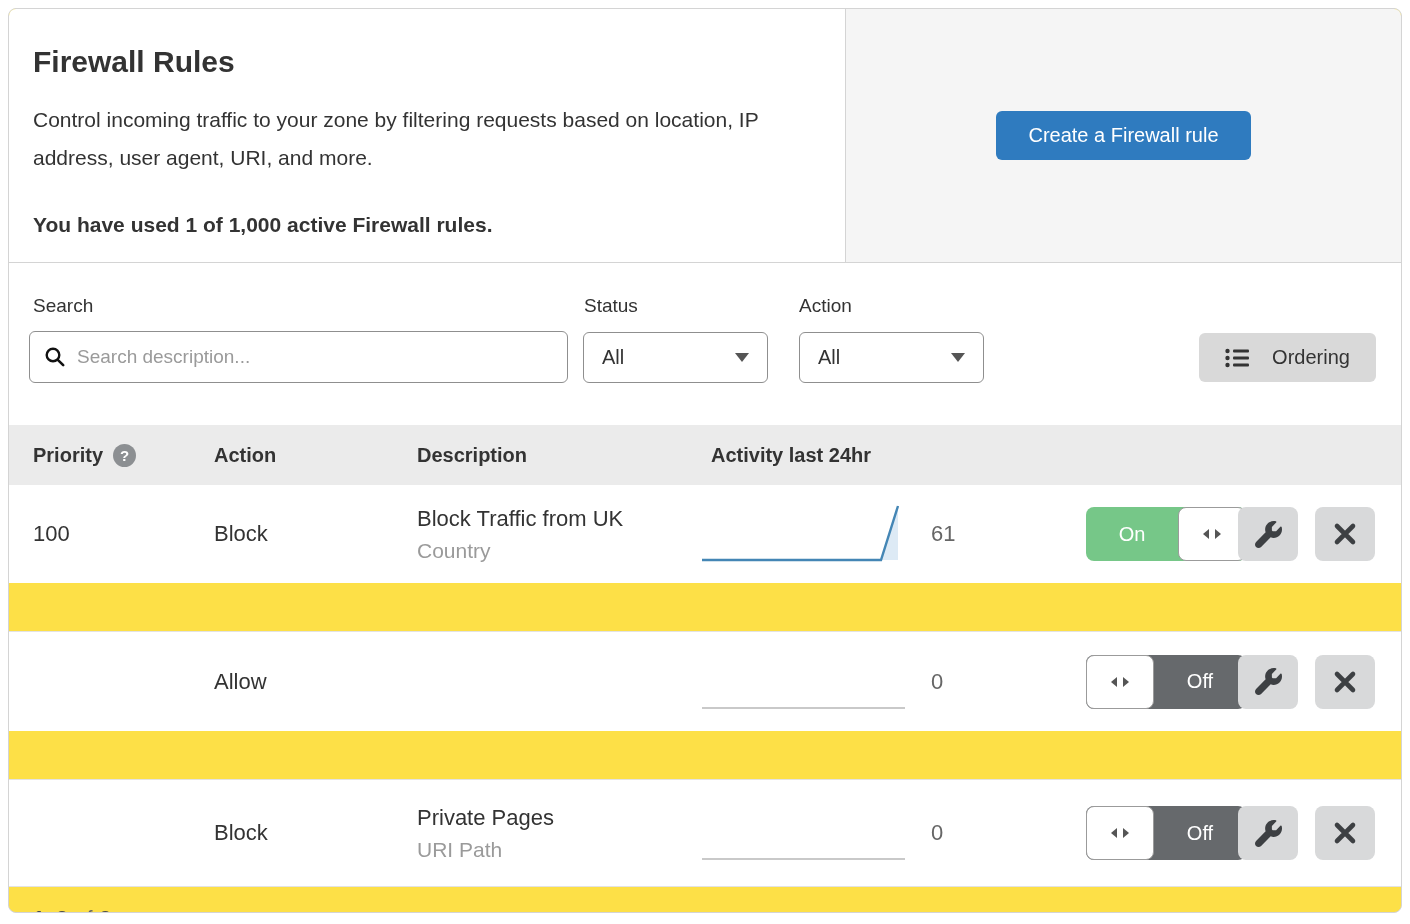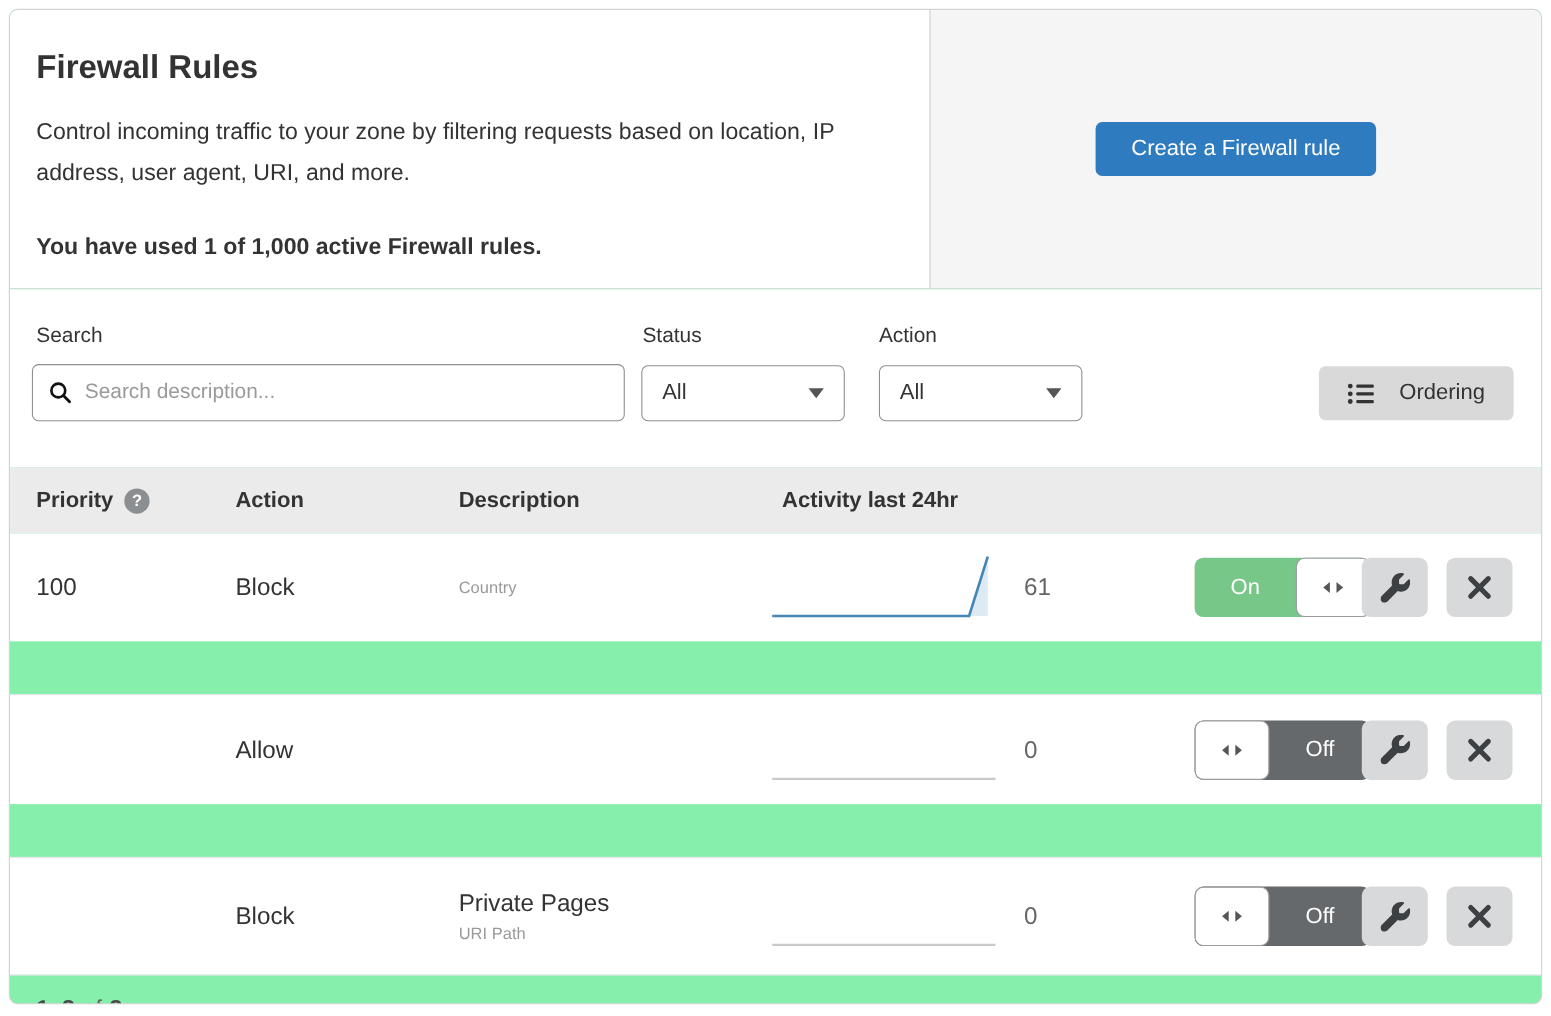--- a/index.html
+++ b/index.html
@@ -1,18 +1,18 @@
 <!DOCTYPE html>
 <html><head>
 <meta charset="utf-8">
 <style>
   * { margin:0; padding:0; box-sizing:border-box; }
   html,body { width:1410px; height:924px; background:#fff; font-family:"Liberation Sans", sans-serif; }
   .card { position:absolute; left:8px; top:8px; width:1394px; height:905px;
-          border:1px solid #d4d4d4; border-radius:8px; background:#86efac; overflow:hidden; }
+          border:1px solid #d4d4d4; border-radius:8px; background:#fde047; overflow:hidden; }
 
   
   .header { display:flex; height:254px; border-bottom:1px solid #d4d4d4; }
   .header-left { width:836px; padding:30px 40px 0 24px; background:#fff; }
   .header-right { flex:1; background:#f5f5f5; border-left:1px solid #d4d4d4;
                   display:flex; align-items:center; justify-content:center; }
   .page-title { font-size:30px; font-weight:bold; color:#333; margin:6px 0 22px; }
   .page-desc { font-size:21px; color:#333; line-height:38px; max-width:775px; margin-bottom:36px; }
   .usage-line { font-size:21px; font-weight:bold; color:#333; }
   .create-btn { background:#2f7bbf; color:#fff; font-size:20px; border:none; border-radius:6px;
@@ -46,21 +46,21 @@
                  font-size:15px; font-weight:bold; display:flex; align-items:center; justify-content:center; }
 
   .row { position:relative; height:100px; background:#fff; }
   .row + .row { border-top:1px solid #e3e3e3;margin-top:48px; }
   .row-1 { height:98px; } .row-3 { height:107px; }
   .cell { position:absolute; top:0; bottom:0; display:flex; align-items:center; }
   .cell-priority { left:24px; font-size:22px; color:#333; }
   .cell-action { left:205px; font-size:22px; color:#333; }
   .cell-desc { left:408px; flex-direction:column; align-items:flex-start; justify-content:center; gap:7px; }
   .desc-title { font-size:22px; color:#333; }
-  .desc-sub { font-size:15px; color:#9a9a9a; }
+  .desc-sub { font-size:21px; color:#9a9a9a; }
   .cell-spark { left:692px; }
   .cell-count { left:922px; font-size:22px; color:#666; }
   .cell-toggle { left:1077px; } .cell-wrench { left:1229px; } .cell-x { left:1306px; }
 
   .toggle { display:flex; width:160px; height:54px; border-radius:8px; cursor:pointer; }
   .toggle.on { background:#76c788; }
   .toggle.off { background:#66696c; }
   .toggle-state { flex:1; display:flex; align-items:center; justify-content:center;
                   color:#fff; font-size:20px; }
   .toggle-handle { width:68px; height:54px; background:#fff; border:1px solid #9b9b9b; border-radius:8px;
@@ -141,20 +141,21 @@
     </div>
     <div class="th th-action">Action</div>
     <div class="th th-desc">Description</div>
     <div class="th th-activity">Activity last 24hr</div>
   </div>
 
   <div class="row row-1">
     <div class="cell cell-priority">100</div>
     <div class="cell cell-action">Block</div>
     <div class="cell cell-desc">
+      <span class="desc-title">Block Traffic from UK</span>
       <span class="desc-sub">Country</span>
     </div>
     <div class="cell cell-spark">
       <svg width="205" height="70" viewBox="0 0 205 70">
           <polygon points="180,61 197,7 197,61" fill="#ddeaf5"></polygon>
           <polyline points="1,61 180,61 197,7" fill="none" stroke="#4486b5" stroke-width="2.4"></polyline>
         </svg>
     </div>
     <div class="cell cell-count">61</div>
     <div class="cell cell-toggle">

